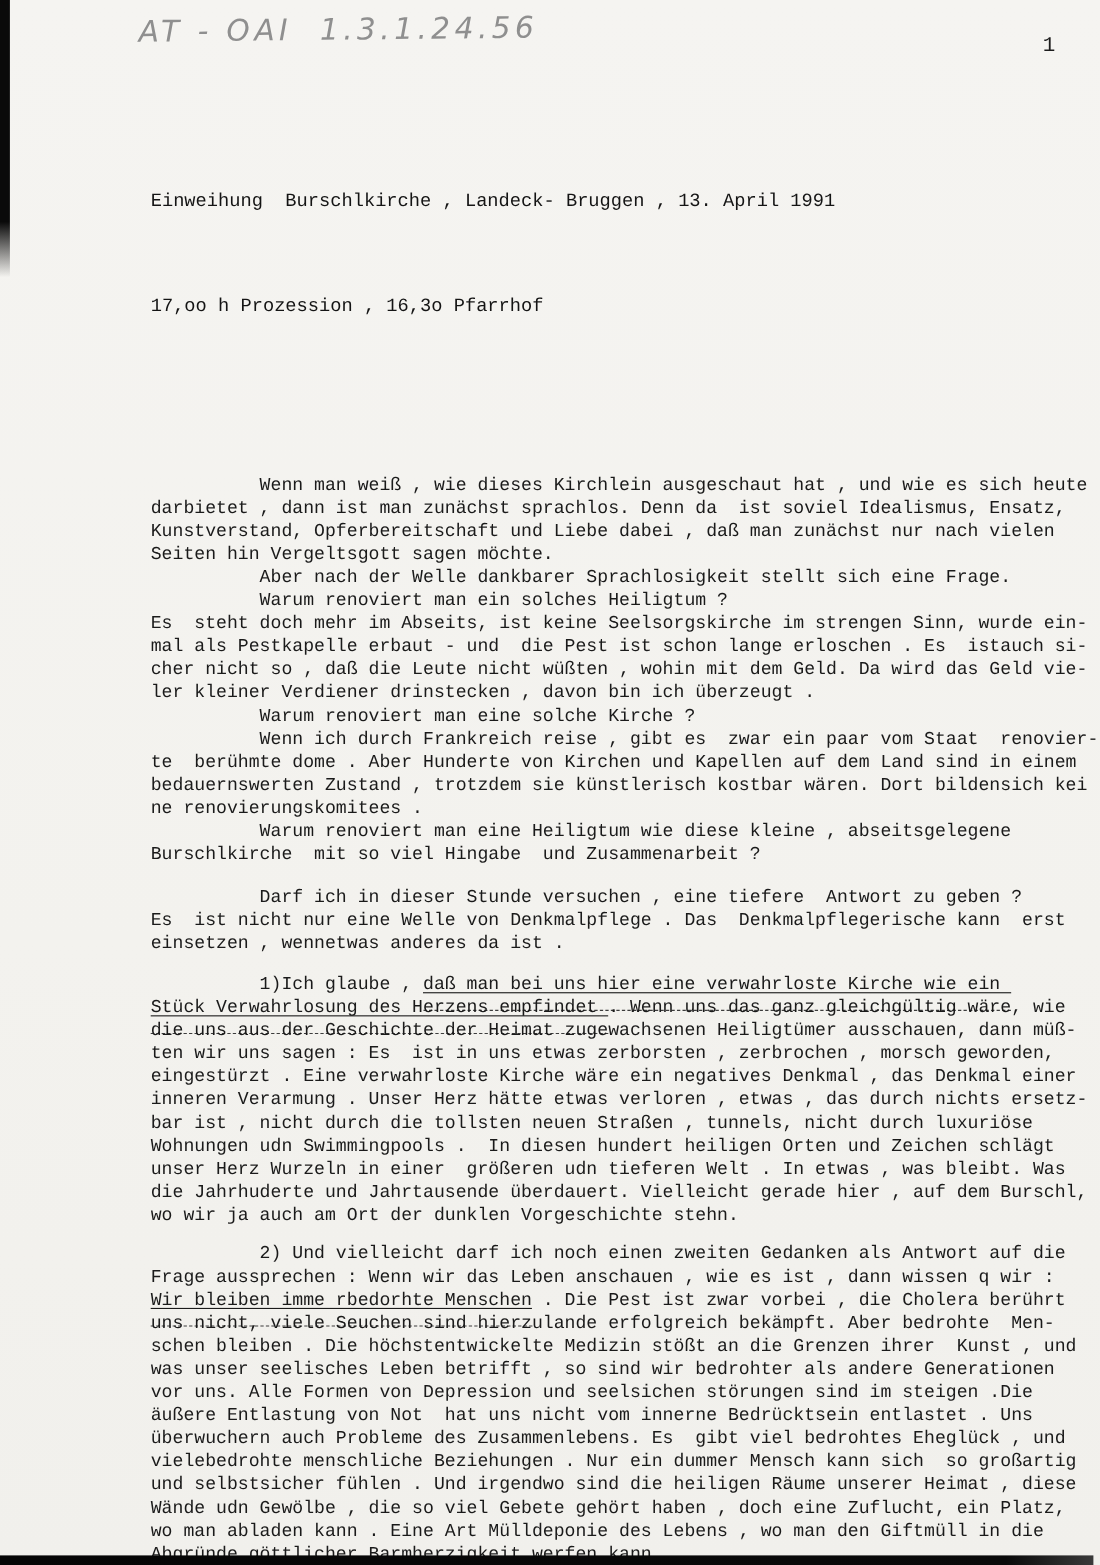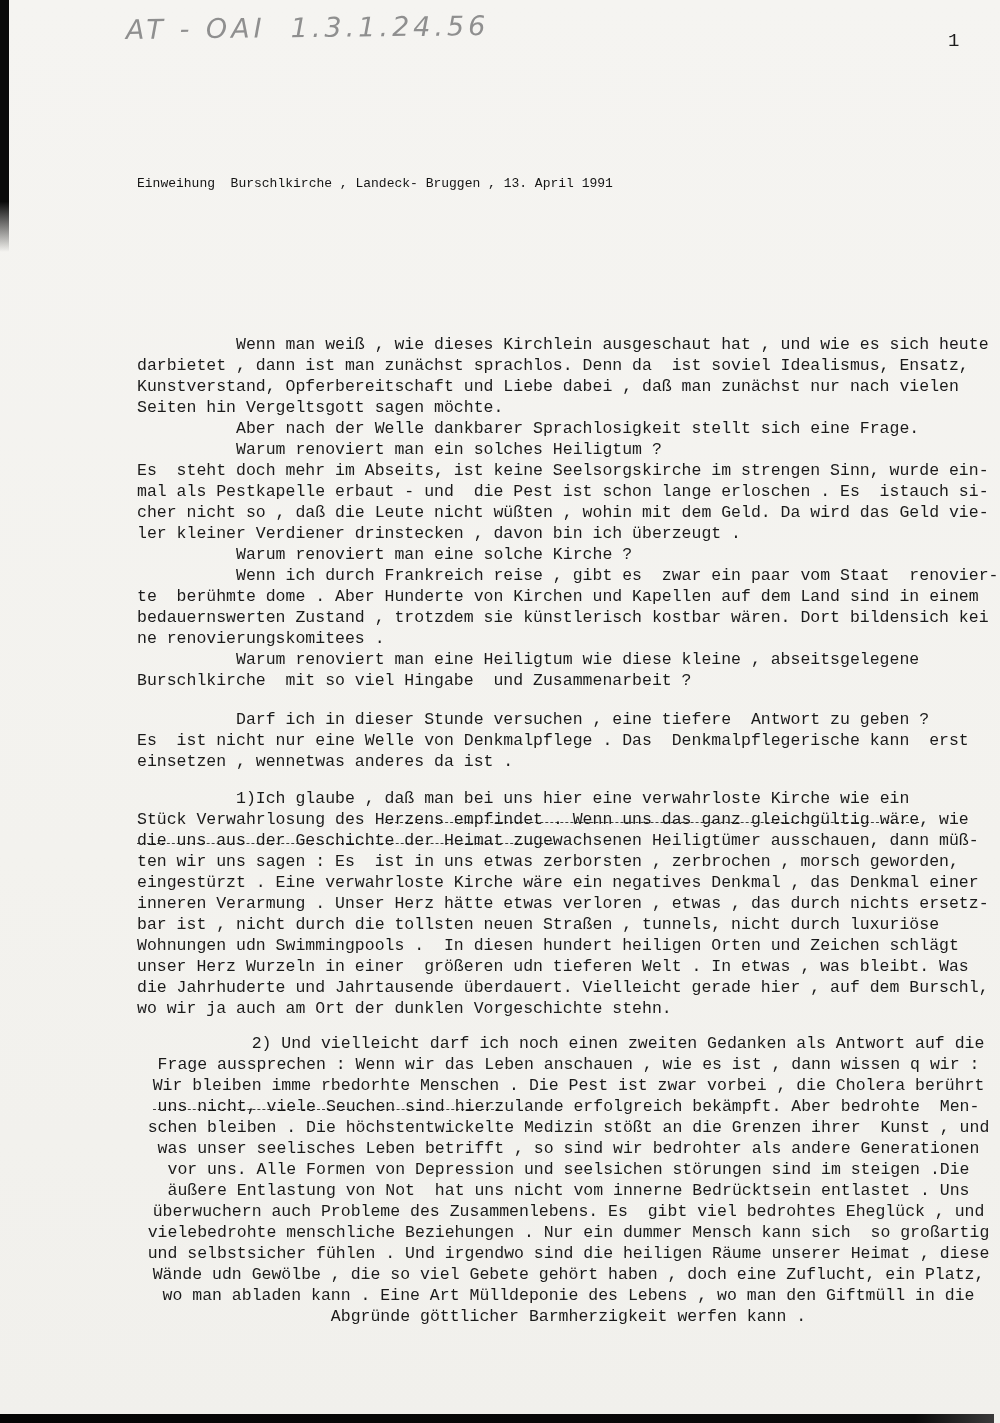--- a/index.html
+++ b/index.html
@@ -26,45 +26,47 @@
   }
   .pagenum {
     position:absolute; top:30px; left:948px;
     font-size:19px; color:#1c1c1c;
   }
   .content {
     position:absolute; left:137px; top:62px; width:863px;
     color:#1a1a1a; font-size:16.5px; line-height:21px;
     white-space:pre; overflow:visible;
   }
-  .title-block { font-size:13px; line-height:32px; color:#141414; }
+  .title-block { font-size:17px; line-height:32px; color:#141414; }
   .title-block .line { height:32px; }
   .line { height:21px; overflow:visible; }
   .block { margin:0; }
   .blocks > .block:nth-of-type(1) { margin-top:28px; }
   .blocks > .block:nth-of-type(2) { margin-top:18px;font-family:Liberation Mono, monospace; }
   .blocks > .block:nth-of-type(3) { margin-top:16px; }
-  .blocks > .block:nth-of-type(4) { margin-top:14px;text-align:center; }
+  .blocks > .block:nth-of-type(4) { margin-top:14px; }
   .blocks > .block:nth-of-type(5) { margin-top:11px; }
   .blocks > .block:nth-of-type(6) { margin-top:9px; }
   .u {
+    text-decoration:underline;
     text-underline-offset:3px;
     border-bottom:1px dashed #3c3c3c;
     padding-bottom:14px;
   }
 </style>
 </head>
 <body>
 
 <div class="page">
   <div class="handwriting">AT - OAI  1.3.1.24.56</div>
   <div class="pagenum">1</div>
 
   <div class="content">
     <div class="title-block">
       <div class="line">Einweihung  Burschlkirche , Landeck- Bruggen , 13. April 1991</div>
+      <div class="line">17,oo h Prozession , 16,3o Pfarrhof</div>
     </div>
     <div class="blocks"><div class="block"><div class="line">          Wenn man weiß , wie dieses Kirchlein ausgeschaut hat , und wie es sich heute</div><div class="line">darbietet , dann ist man zunächst sprachlos. Denn da  ist soviel Idealismus, Ensatz,</div><div class="line">Kunstverstand, Opferbereitschaft und Liebe dabei , daß man zunächst nur nach vielen</div><div class="line">Seiten hin Vergeltsgott sagen möchte.</div><div class="line">          Aber nach der Welle dankbarer Sprachlosigkeit stellt sich eine Frage.</div><div class="line">          Warum renoviert man ein solches Heiligtum ?</div><div class="line">Es  steht doch mehr im Abseits, ist keine Seelsorgskirche im strengen Sinn, wurde ein-</div><div class="line">mal als Pestkapelle erbaut - und  die Pest ist schon lange erloschen . Es  istauch si-</div><div class="line">cher nicht so , daß die Leute nicht wüßten , wohin mit dem Geld. Da wird das Geld vie-</div><div class="line">ler kleiner Verdiener drinstecken , davon bin ich überzeugt .</div><div class="line">          Warum renoviert man eine solche Kirche ?</div><div class="line">          Wenn ich durch Frankreich reise , gibt es  zwar ein paar vom Staat  renovier-</div><div class="line">te  berühmte dome . Aber Hunderte von Kirchen und Kapellen auf dem Land sind in einem</div><div class="line">bedauernswerten Zustand , trotzdem sie künstlerisch kostbar wären. Dort bildensich kei</div><div class="line">ne renovierungskomitees .</div><div class="line">          Warum renoviert man eine Heiligtum wie diese kleine , abseitsgelegene</div><div class="line">Burschlkirche  mit so viel Hingabe  und Zusammenarbeit ?</div></div><div class="block"><div class="line">          Darf ich in dieser Stunde versuchen , eine tiefere  Antwort zu geben ?</div><div class="line">Es  ist nicht nur eine Welle von Denkmalpflege . Das  Denkmalpflegerische kann  erst</div><div class="line">einsetzen , wennetwas anderes da ist .</div></div><div class="block"><div class="line"><span>          1)Ich glaube , </span><span class="u">daß man bei uns hier eine verwahrloste Kirche wie ein </span></div><div class="line"><span class="u">Stück Verwahrlosung des Herzens empfindet </span><span>. Wenn uns das ganz gleichgültig wäre, wie</span></div><div class="line">die uns aus der Geschichte der Heimat zugewachsenen Heiligtümer ausschauen, dann müß-</div><div class="line">ten wir uns sagen : Es  ist in uns etwas zerborsten , zerbrochen , morsch geworden,</div><div class="line">eingestürzt . Eine verwahrloste Kirche wäre ein negatives Denkmal , das Denkmal einer</div><div class="line">inneren Verarmung . Unser Herz hätte etwas verloren , etwas , das durch nichts ersetz-</div><div class="line">bar ist , nicht durch die tollsten neuen Straßen , tunnels, nicht durch luxuriöse</div><div class="line">Wohnungen udn Swimmingpools .  In diesen hundert heiligen Orten und Zeichen schlägt</div><div class="line">unser Herz Wurzeln in einer  größeren udn tieferen Welt . In etwas , was bleibt. Was</div><div class="line">die Jahrhuderte und Jahrtausende überdauert. Vielleicht gerade hier , auf dem Burschl,</div><div class="line">wo wir ja auch am Ort der dunklen Vorgeschichte stehn.</div></div><div class="block"><div class="line">          2) Und vielleicht darf ich noch einen zweiten Gedanken als Antwort auf die</div><div class="line">Frage aussprechen : Wenn wir das Leben anschauen , wie es ist , dann wissen q wir :</div><div class="line"><span class="u">Wir bleiben imme rbedorhte Menschen</span><span> . Die Pest ist zwar vorbei , die Cholera berührt</span></div><div class="line">uns nicht, viele Seuchen sind hierzulande erfolgreich bekämpft. Aber bedrohte  Men-</div><div class="line">schen bleiben . Die höchstentwickelte Medizin stößt an die Grenzen ihrer  Kunst , und</div><div class="line">was unser seelisches Leben betrifft , so sind wir bedrohter als andere Generationen</div><div class="line">vor uns. Alle Formen von Depression und seelsichen störungen sind im steigen .Die</div><div class="line">äußere Entlastung von Not  hat uns nicht vom innerne Bedrücktsein entlastet . Uns</div><div class="line">überwuchern auch Probleme des Zusammenlebens. Es  gibt viel bedrohtes Eheglück , und</div><div class="line">vielebedrohte menschliche Beziehungen . Nur ein dummer Mensch kann sich  so großartig</div><div class="line">und selbstsicher fühlen . Und irgendwo sind die heiligen Räume unserer Heimat , diese</div><div class="line">Wände udn Gewölbe , die so viel Gebete gehört haben , doch eine Zuflucht, ein Platz,</div><div class="line">wo man abladen kann . Eine Art Mülldeponie des Lebens , wo man den Giftmüll in die</div><div class="line">Abgründe göttlicher Barmherzigkeit werfen kann .</div></div></div>
   </div>
 
   <div class="edge-left"></div>
   <div class="edge-bottom"></div>
 </div>
 
 </body></html>

